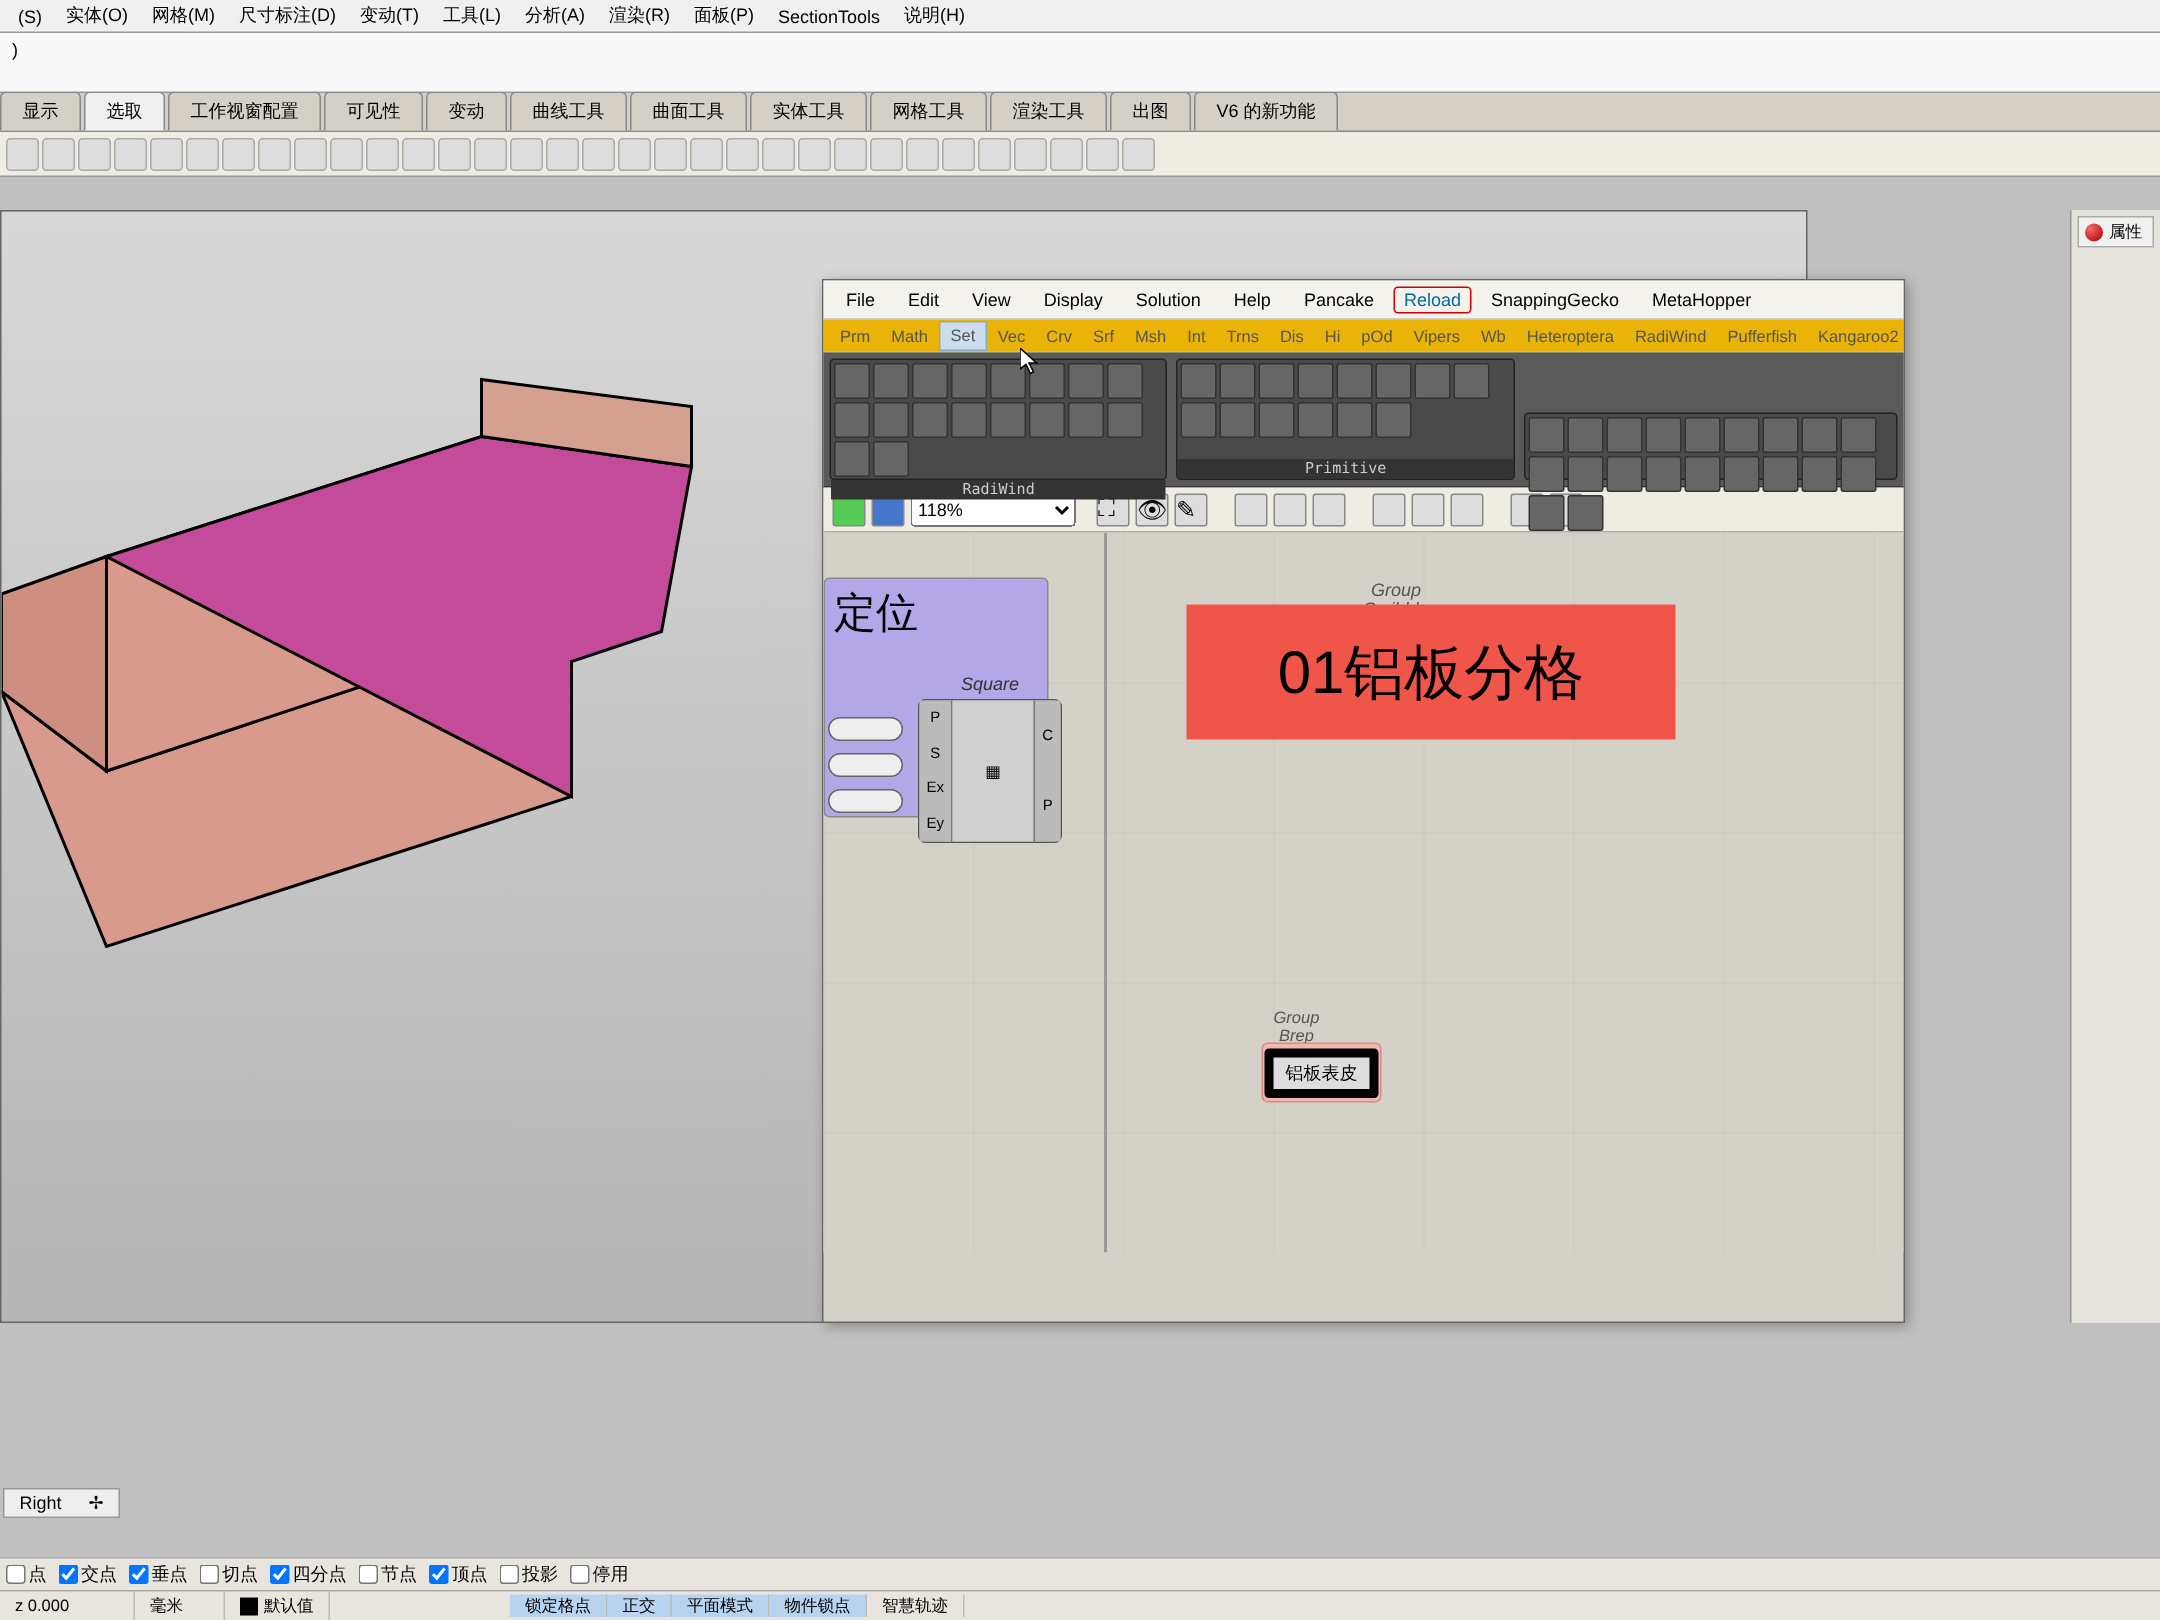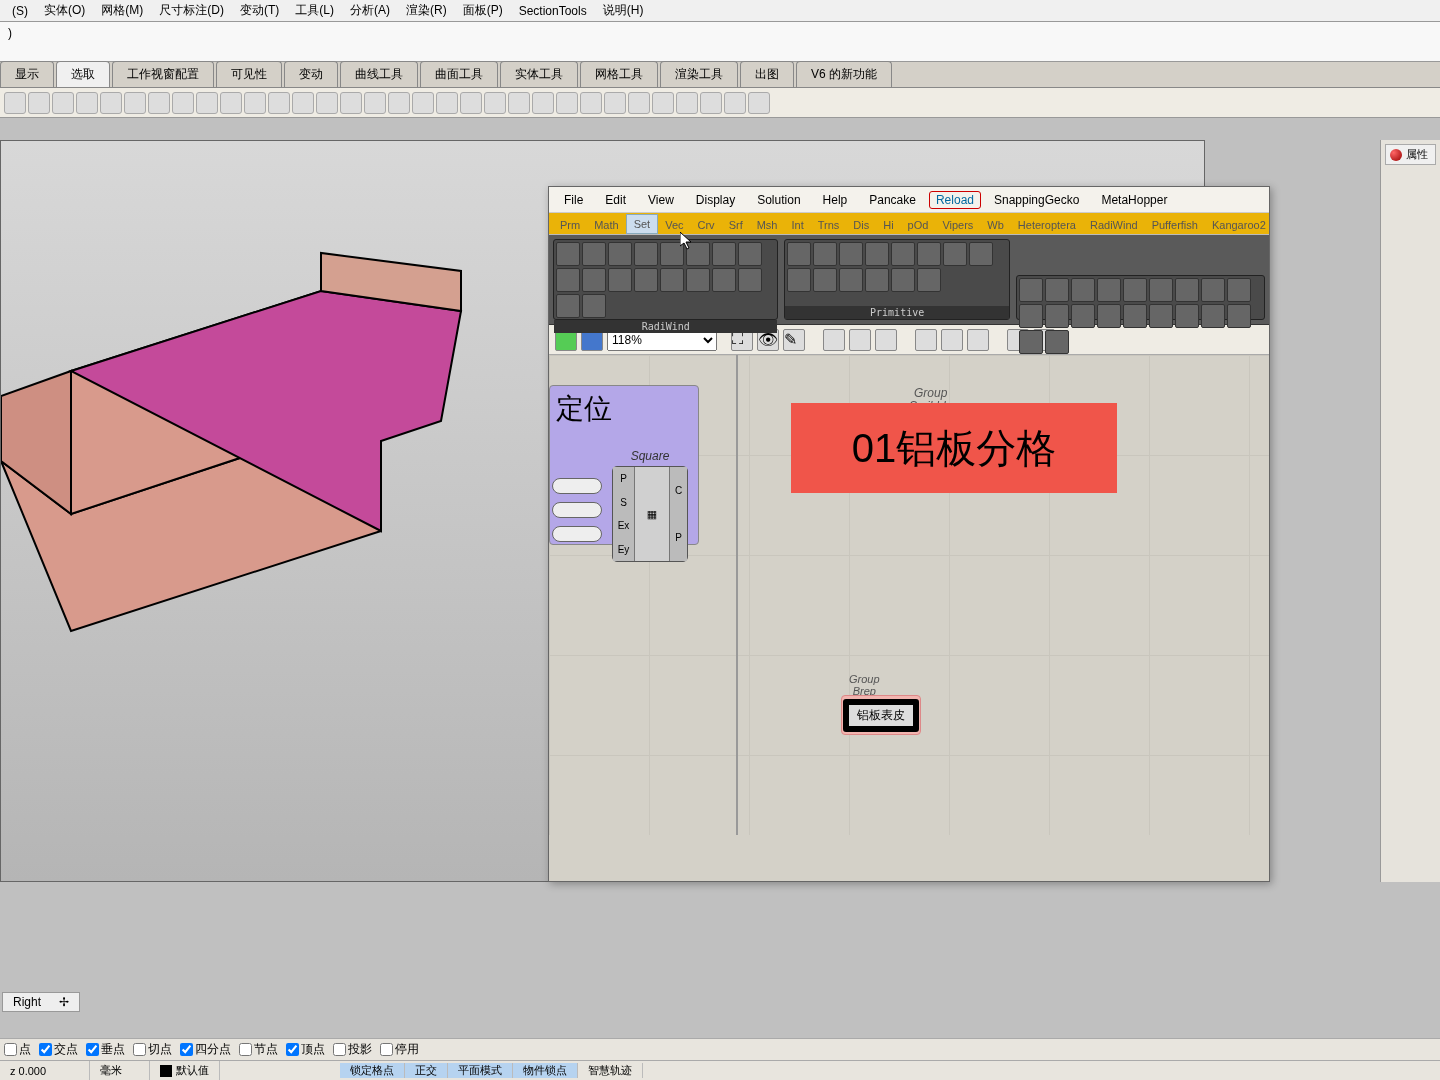--- a/index.html
+++ b/index.html
@@ -53,21 +53,21 @@
 
 .gh-canvas { position: relative; flex: 1; background: #d4d1c8; height: 480px; overflow: hidden; 
   background-image: linear-gradient(#c9c6bd 1px, transparent 1px), linear-gradient(90deg, #c9c6bd 1px, transparent 1px);
   background-size: 100px 100px; }
 .gh-canvas .divider { position: absolute; left: 187px; top: 0; width: 2px; height: 100%; background: #999; }
 
 
 .gh-group-purple { position: absolute; left: 0; top: 30px; width: 150px; height: 160px; background: #b4a7e8; border: 1px solid #888; border-radius: 4px; }
 .gh-group-purple .glabel { position: absolute; top: 4px; left: 6px; font-size: 28px; font-family: "SimSun", serif; }
 .gh-comp { position: absolute; background: #c8c8c8; border: 1px solid #555; border-radius: 5px; font-size: 11px; }
-.square-comp { left: 62px; top: 80px; width: 76px; height: 96px; display: flex; }
+.square-comp { left: 62px; top: 80px; width: 96px; height: 96px; display: flex; }
 .square-comp .ports-l { width: 22px; background: #bbb; display: flex; flex-direction: column; justify-content: space-around; font-size: 10px; align-items: center; border-right: 1px solid #777; }
 .square-comp .body { flex: 1; display: flex; align-items: center; justify-content: center; background: #d0d0d0; }
 .square-comp .ports-r { width: 18px; background: #bbb; display: flex; flex-direction: column; justify-content: space-around; font-size: 10px; align-items: center; border-left: 1px solid #777; }
 .comp-title { position: absolute; top: -18px; width: 100%; text-align: center; font-style: italic; font-size: 12px; color: #333; }
 .wire-capsule { position: absolute; width: 50px; height: 16px; background: #eee; border: 1px solid #666; border-radius: 8px; }
 
 .scribble-red { position: absolute; left: 242px; top: 48px; width: 326px; height: 90px; background: #f0554a; display: flex; align-items: center; justify-content: center; font-size: 40px; font-family: "SimHei", sans-serif; }
 .scribble-label { position: absolute; left: 360px; top: 32px; font-size: 12px; font-style: italic; color: #555; text-align: center; line-height: 1.1; }
 
 .brep-group { position: absolute; left: 292px; top: 340px; width: 80px; height: 40px; background: #f2b5b0; border: 1px solid #d88; border-radius: 4px; display: flex; align-items: center; justify-content: center; }

